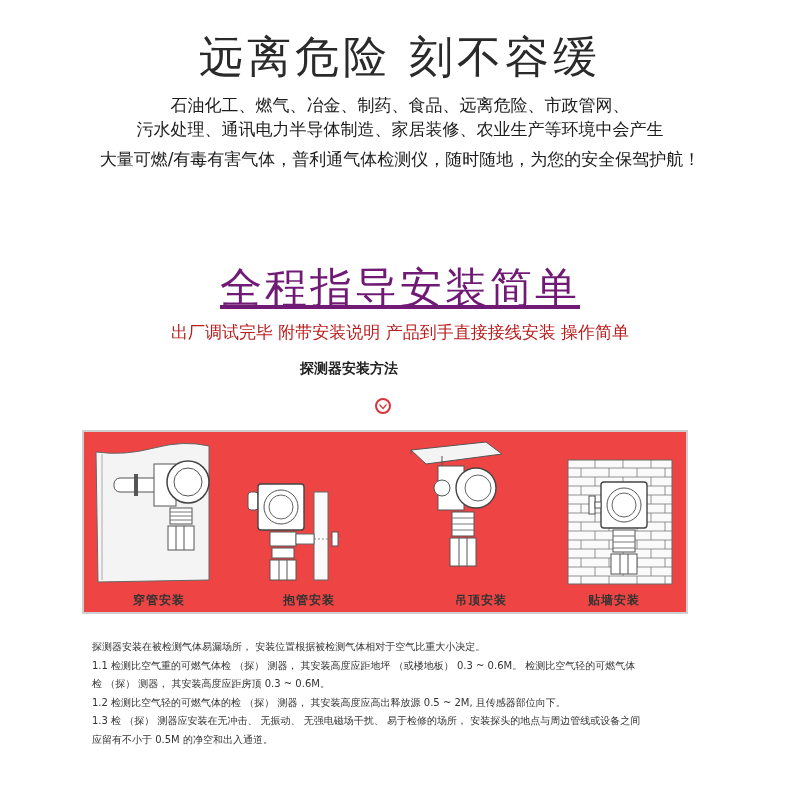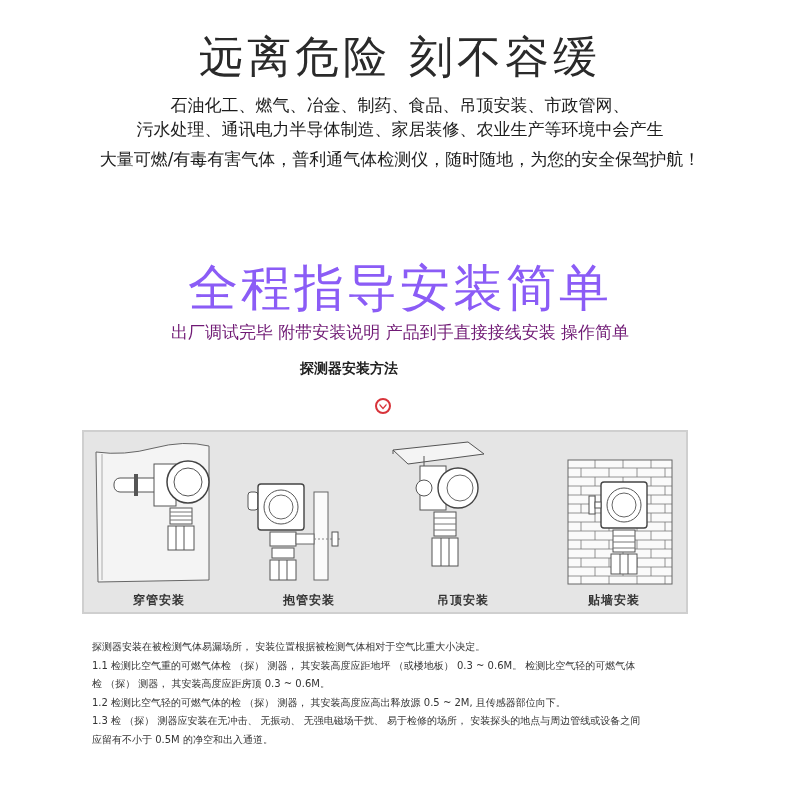--- a/index.html
+++ b/index.html
@@ -5,38 +5,38 @@
   html, body { margin: 0; padding: 0; background: #ffffff; }
   body { width: 800px; height: 786px; position: relative; overflow: hidden;
          font-family: "DejaVu Sans", "Liberation Sans", sans-serif; color: #222; }
   .abs { position: absolute; }
   .center { left: 0; width: 800px; text-align: center; white-space: nowrap; }
   #hero-title { top: 30px; font-size: 44px; color: #2a2a2a; letter-spacing: 4px; line-height: 54px; text-align: center; }
   .intro-line { font-size: 17px; color: #1c1c1c; line-height: 26px; }
   #intro-1 { top: 92px; }
   #intro-2 { top: 116px; }
   #intro-3 { top: 146px; }
-  #section-title { top: 262px; font-size: 50px; color: #8b5cf6; letter-spacing: 3px; line-height: 52px; }
-  #section-subtitle { top: 320px; font-size: 17px; color: #701a75; line-height: 24px; }
+  #section-title { top: 262px; font-size: 42px; color: #701a75; letter-spacing: 3px; line-height: 52px; text-decoration: underline; }
+  #section-subtitle { top: 320px; font-size: 17px; color: #b91c1c; line-height: 24px; }
   #method-title { top: 360px; left: 300px; width: 180px; font-size: 14px; font-weight: bold; color: #222; text-align: left; }
   #chevron-badge { top: 398px; left: 375px; width: 16px; height: 16px; border: 2px solid #d8333a;
                    border-radius: 50%; box-sizing: border-box; display: flex; align-items: center; justify-content: center; }
   #chevron-badge svg { width: 10px; height: 10px; }
-  #install-panel { top: 430px; left: 82px; width: 606px; height: 184px; border: 2px solid #cfcfcf; box-sizing: border-box; background: #e5e5e5; }
+  #install-panel { top: 430px; left: 82px; width: 606px; height: 184px; border: 2px solid #cfcfcf; box-sizing: border-box; background: #ef4444; }
   .fig { position: absolute; top: 0; width: 150px; height: 180px; }
   .fig svg { position: absolute; left: 0; top: 0; }
   .fig-label { position: absolute; top: 160px; left: 0; width: 150px; text-align: center; font-size: 12px; font-weight: bold; color: #333; letter-spacing: 1px; }
   #notes { top: 638px; left: 92px; width: 620px; font-size: 10px; color: #333; line-height: 18.5px; }
   #notes div { white-space: nowrap; }
 </style>
 </head>
 <body>
 
 <div id="hero-title" class="abs center">远离危险  刻不容缓</div>
-<div id="intro-1" class="abs center intro-line">石油化工、燃气、冶金、制药、食品、吊顶安装、市政管网、</div>
+<div id="intro-1" class="abs center intro-line">石油化工、燃气、冶金、制药、食品、远离危险、市政管网、</div>
 <div id="intro-2" class="abs center intro-line">污水处理、通讯电力半导体制造、家居装修、农业生产等环境中会产生</div>
 <div id="intro-3" class="abs center intro-line">大量可燃/有毒有害气体，普利通气体检测仪，随时随地，为您的安全保驾护航！</div>
 
 <div id="section-title" class="abs center">全程指导安装简单</div>
 <div id="section-subtitle" class="abs center">出厂调试完毕 附带安装说明 产品到手直接接线安装 操作简单</div>
 <div id="method-title" class="abs">探测器安装方法</div>
 
 <div id="chevron-badge" class="abs">
   <svg viewBox="0 0 10 10">
     <path d="M1.5 2.5 L5 6.5 L8.5 2.5 L8.5 4.5 L5 8.5 L1.5 4.5 Z" fill="#d8333a"></path>
@@ -77,21 +77,21 @@
       <line x1="80" y1="107" x2="106" y2="107" stroke="#888" stroke-dasharray="2,2"></line>
       <rect x="98" y="100" width="6" height="14" fill="#fff" stroke="#555"></rect>
       <rect x="38" y="116" width="22" height="10" fill="#fff" stroke="#555"></rect>
       <rect x="36" y="128" width="26" height="20" fill="#fff" stroke="#555"></rect>
       <line x1="45" y1="128" x2="45" y2="148" stroke="#555"></line>
       <line x1="53" y1="128" x2="53" y2="148" stroke="#555"></line>
     </svg>
     <div class="fig-label">抱管安装</div>
   </div>
 
-  <div class="fig" style="left:304px;">
+  <div class="fig" style="left:322px;">
     <svg width="150" height="160" viewBox="0 0 150 160">
       <path d="M5 18 L80 10 L96 22 L20 32 Z" fill="#f4f4f4" stroke="#555"></path>
       <line x1="5" y1="18" x2="5" y2="22" stroke="#555"></line>
       <line x1="36" y1="24" x2="36" y2="36" stroke="#555"></line>
       <rect x="32" y="34" width="26" height="44" fill="#fff" stroke="#555"></rect>
       <circle cx="36" cy="56" r="8" fill="#fff" stroke="#555"></circle>
       <circle cx="70" cy="56" r="20" fill="#fff" stroke="#444" stroke-width="1.4"></circle>
       <circle cx="72" cy="56" r="13" fill="#fff" stroke="#666"></circle>
       <rect x="46" y="80" width="22" height="24" fill="#fff" stroke="#555"></rect>
       <line x1="46" y1="86" x2="68" y2="86" stroke="#777"></line>

